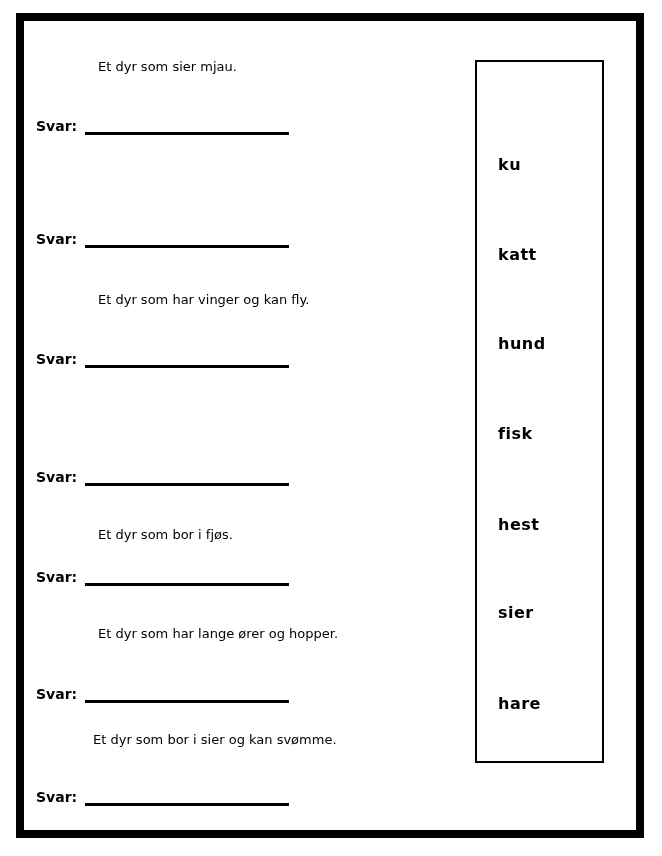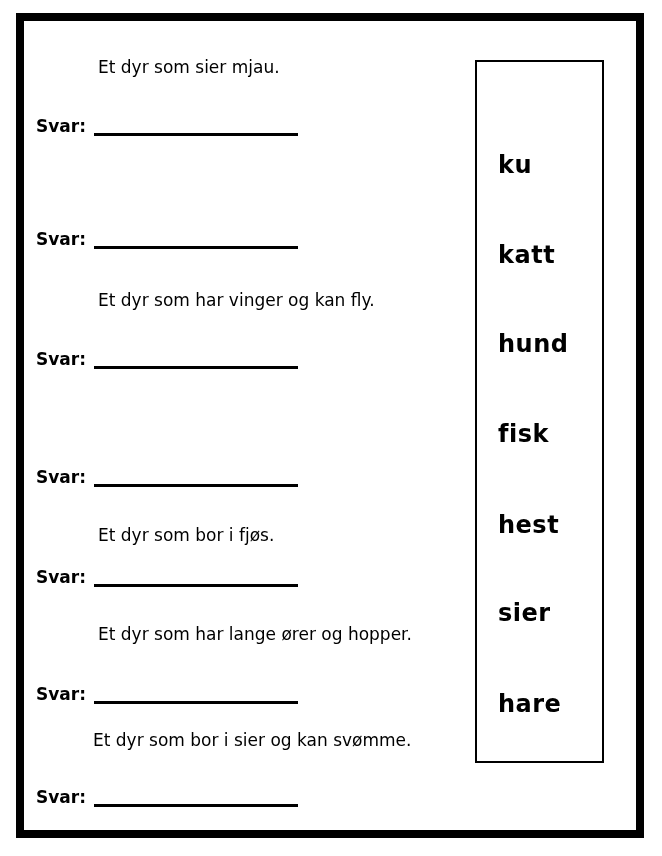--- a/index.html
+++ b/index.html
@@ -14,28 +14,28 @@
   }
   .outer-border {
     position: absolute;
     left: 16px; top: 13px;
     width: 628px; height: 825px;
     border: 8px solid #000000;
     box-sizing: border-box;
   }
   .q {
     position: absolute;
-    font-size: 17px;
+    font-size: 13px;
     line-height: 22px;
     white-space: nowrap;
   }
   .a {
     position: absolute;
     left: 36px;
-    font-size: 17px;
+    font-size: 14px;
     line-height: 22px;
     white-space: nowrap;
   }
   .svar { font-weight: bold; }
   .blank {
     display: inline-block;
     width: 204px;
     height: 14px;
     margin-left: 8px;
     border-bottom: 3px solid #000000;
@@ -45,21 +45,21 @@
     position: absolute;
     left: 475px; top: 60px;
     width: 129px; height: 703px;
     border: 2px solid #000000;
     box-sizing: border-box;
     background: #ffffff;
   }
   .word {
     position: absolute;
     left: 21px;
-    font-size: 24px;
+    font-size: 16px;
     font-weight: bold;
     line-height: 26px;
     letter-spacing: 0.5px;
     white-space: nowrap;
   }
 </style>
 </head>
 <body>
 
 <div class="page">

